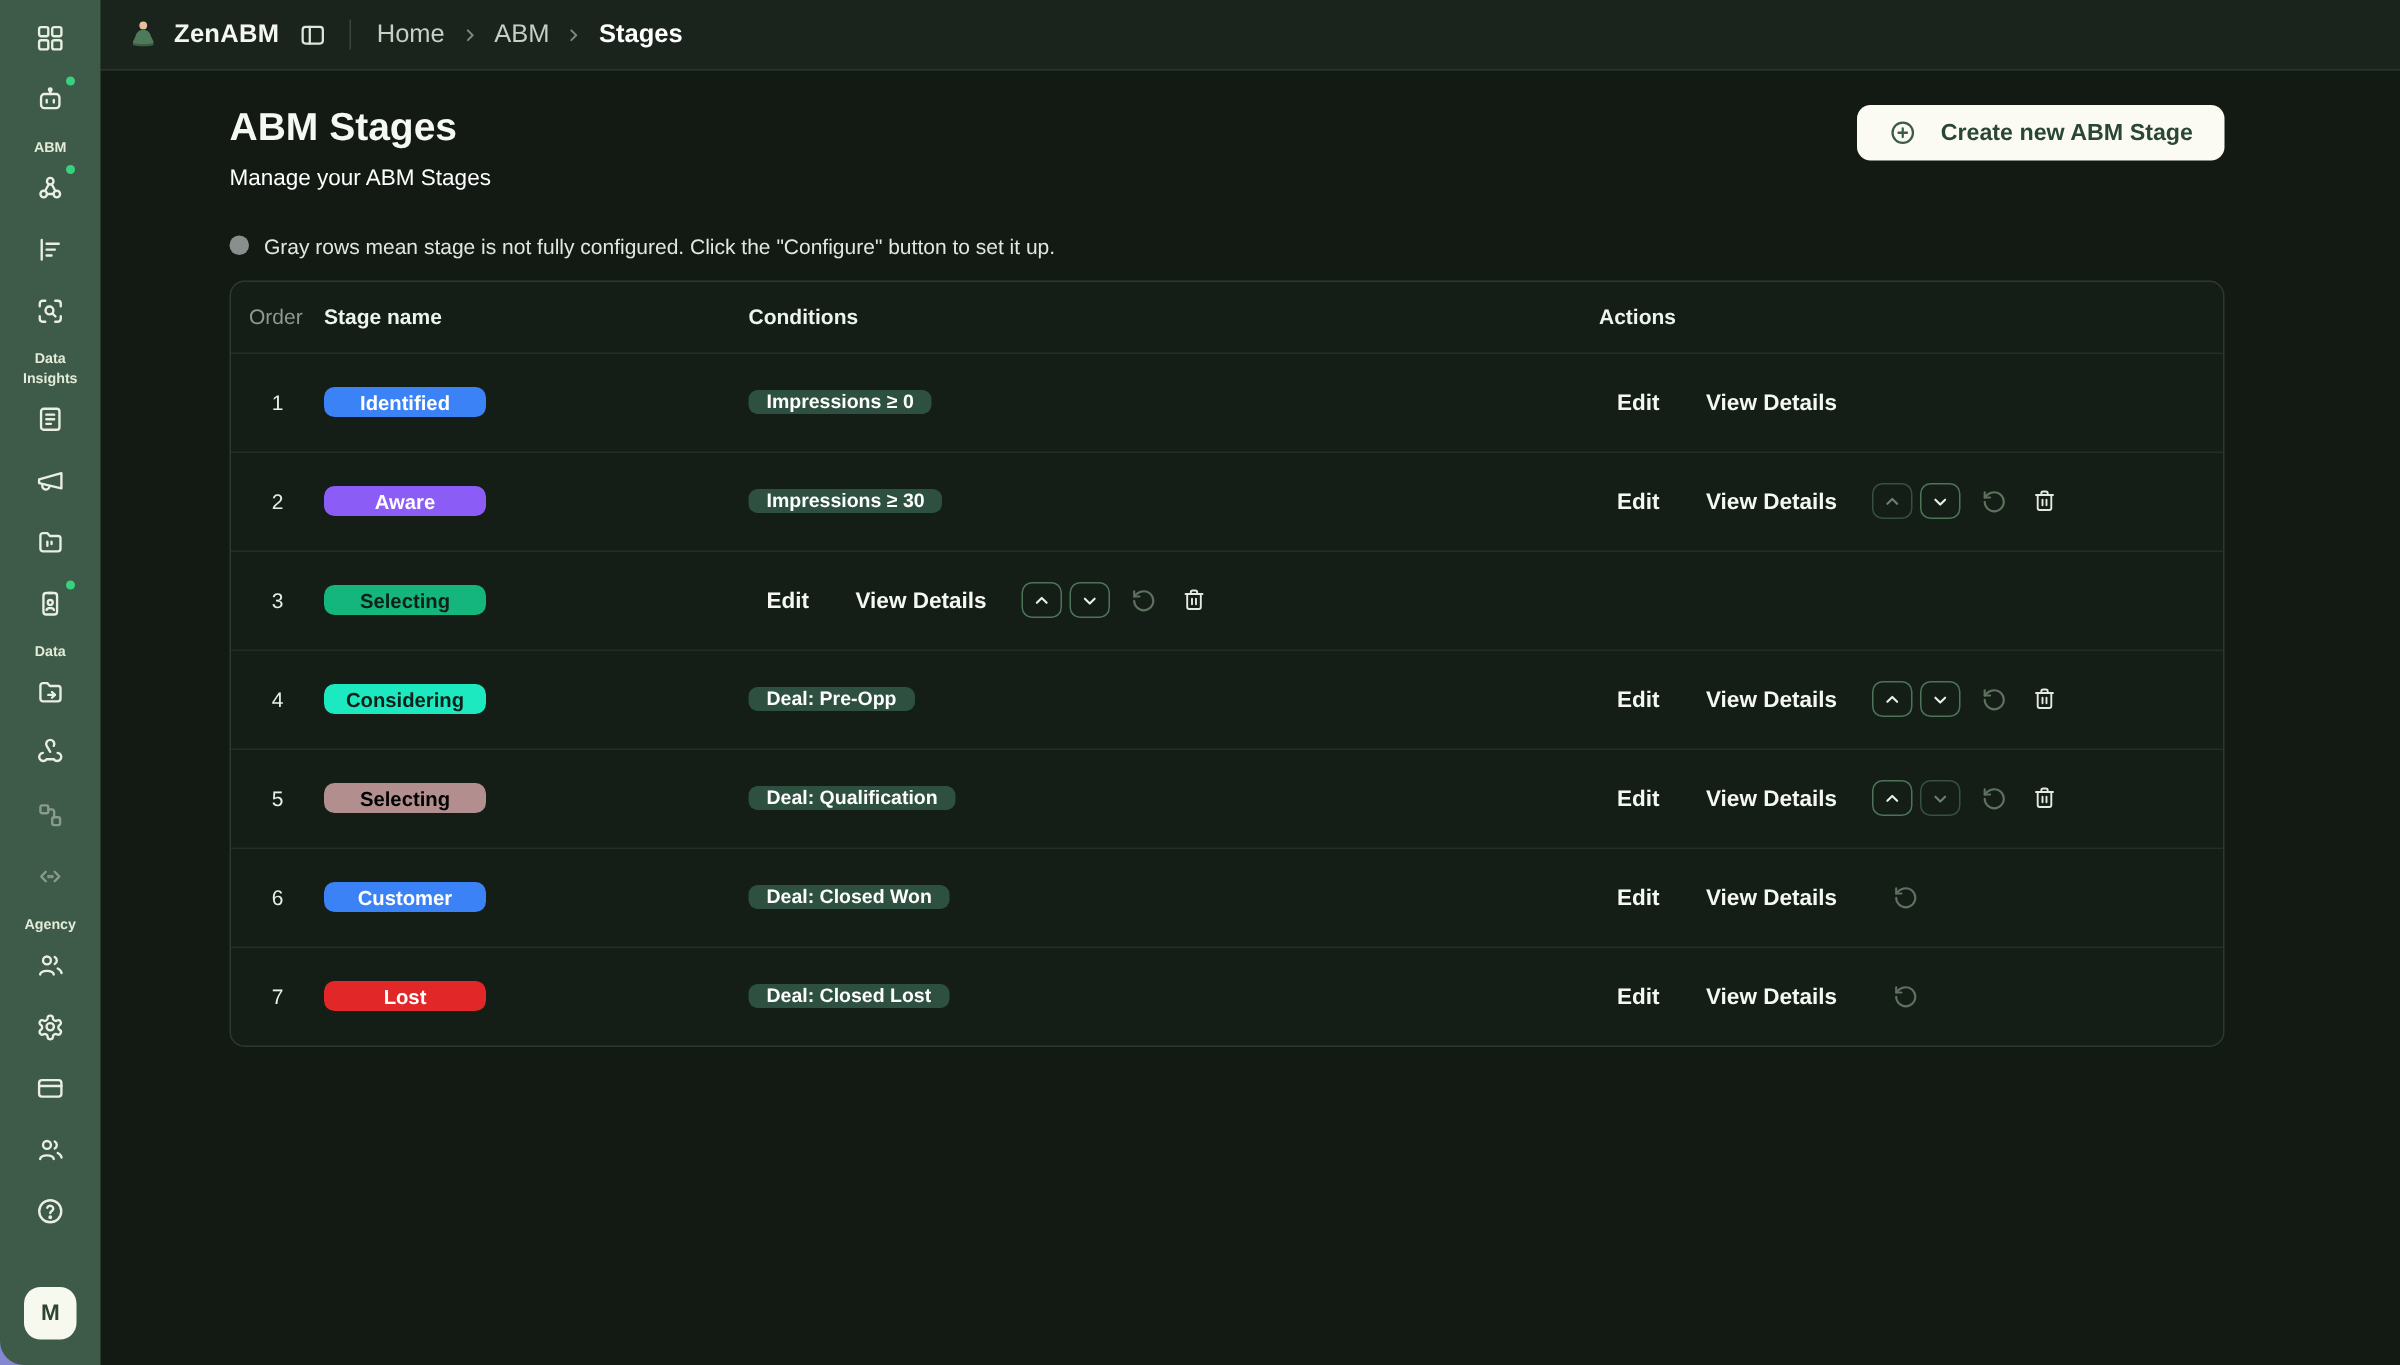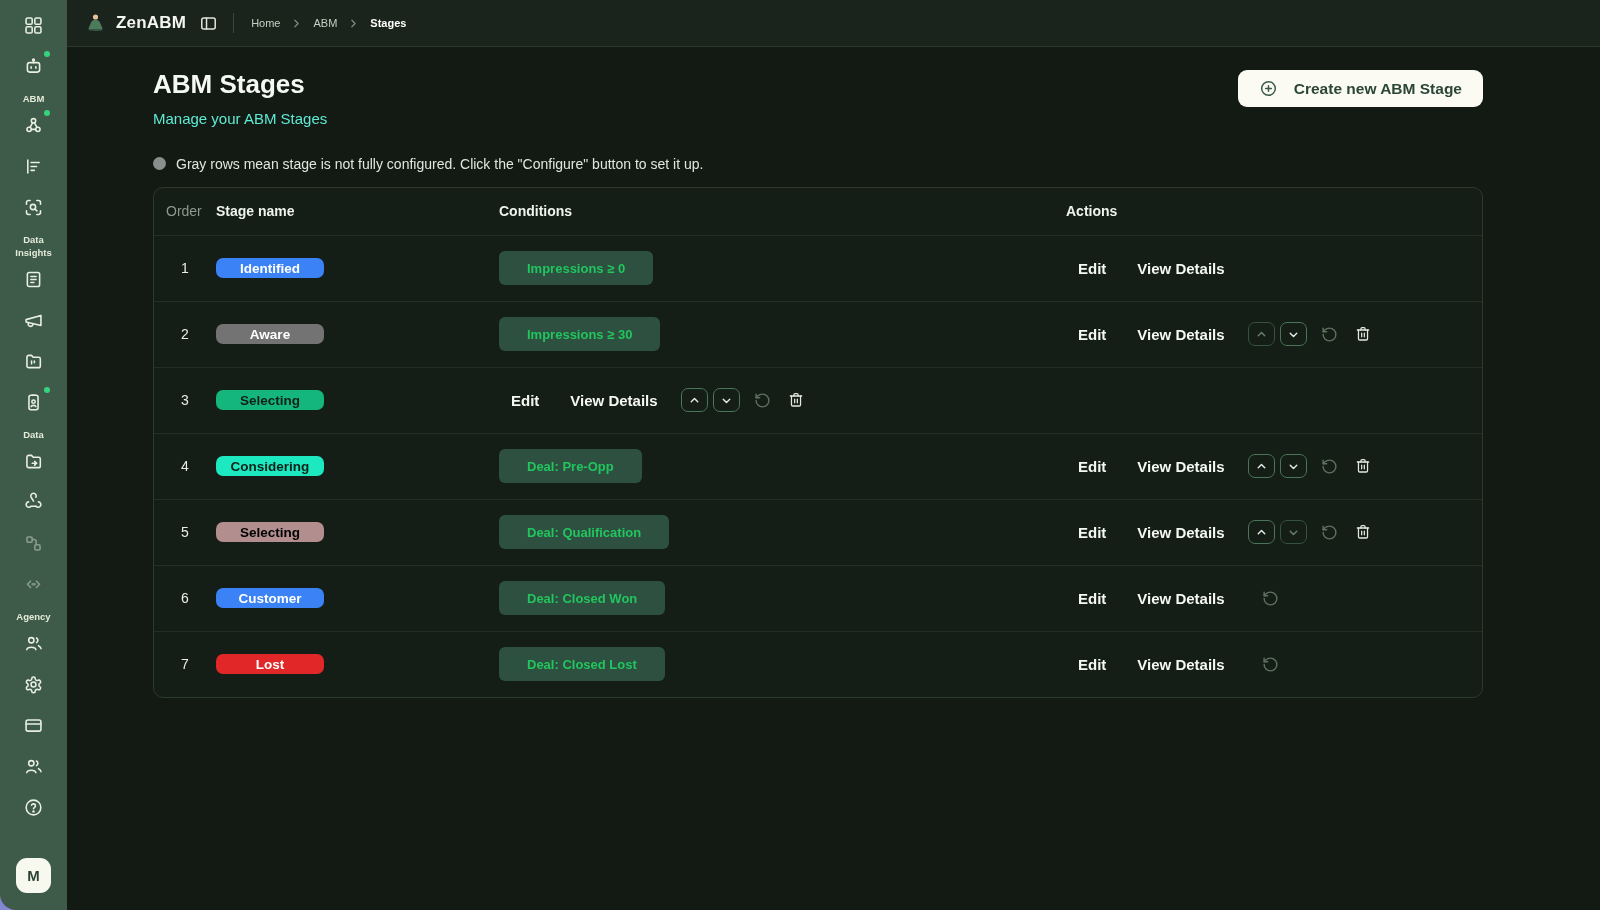--- a/index.html
+++ b/index.html
@@ -25,50 +25,50 @@
                background:#f7f8ee; color:#2c4434; font-size:15px; font-weight:700;
                display:flex; align-items:center; justify-content:center; cursor:pointer; }
 
   
   .topbar { position:absolute; left:67px; right:0; top:0; height:47px; background:#1a231c;
             border-bottom:1px solid #2b3729; display:flex; align-items:center; padding-left:17px; }
   .logo { width:23px; height:23px; margin-right:9px; flex:none; }
   .brand { font-size:17px; font-weight:800; color:#f4f7f1; letter-spacing:.2px; margin-right:13px; }
   .panel-icon { width:19px; height:19px; color:#dfe7dc; cursor:pointer; display:flex; }
   .tb-divider { width:1px; height:20px; background:#3b473b; margin:0 17px 0 15px; }
-  .crumb { font-size:11px; color:#c5d0c4; cursor:pointer; }
+  .crumb { font-size:17px; color:#c5d0c4; cursor:pointer; }
   .crumb.current { color:#ffffff; font-weight:700; cursor:default; }
   .crumb-sep { width:13px; height:13px; color:#7c8a7c; margin:0 10px; flex:none; }
 
   
   .main { position:absolute; left:67px; right:0; top:48px; bottom:0; padding:22px 117px 0 86px; }
   .page-head { display:flex; justify-content:space-between; align-items:flex-start; }
   h1 { font-size:26px; font-weight:800; color:#f6f8f3; line-height:1.1; }
-  .subtitle { margin-top:11px; font-size:15px; color:#5eead4; }
+  .subtitle { margin-top:11px; font-size:15px; color:#ffffff; }
   .create-btn { display:flex; align-items:center; gap:16px; height:37px; padding:0 21px; border:none;
                 border-radius:9px; background:#fbfbf3; color:#2b4635; font-size:15.5px; font-weight:600;
                 cursor:pointer; font-family:inherit; }
   .create-btn svg { width:19px; height:19px; color:#3c5c48; flex:none; }
 
   .note { margin-top:29px; display:flex; align-items:center; gap:10px; }
   .note-dot { width:13px; height:13px; border-radius:50%; background:#888f8c; flex:none; }
   .note-text { font-size:14px; color:#e1e7df; }
 
   
   .table { margin-top:15px; border:1px solid #2c3a2d; border-radius:10px; background:#141d16; overflow:hidden; }
   .thead, .trow { display:grid; grid-template-columns:62px 283px 567px 1fr; align-items:center; }
   .thead { height:47px; font-size:14px; }
   .th { color:#eff3ed; font-weight:600; }
   .th.order { color:#8e988e; font-weight:500; padding-left:12px; }
   .trow { height:66px; border-top:1px solid #232f24; }
   .order-num { text-align:center; font-size:14px; color:#e9eee7; }
   .stage-badge { width:108px; height:20px; border-radius:7px; display:flex; align-items:center;
                  justify-content:center; font-size:13.5px; font-weight:700; }
-  .cond-badge { display:inline-flex; align-items:center; height:34px; padding:0 28px; border-radius:6px;
-                background:#2d5040; color:#22c55e; font-size:13px; font-weight:600; width:max-content; }
+  .cond-badge { display:inline-flex; align-items:center; height:16px; padding:0 12px; border-radius:6px;
+                background:#2d5040; color:#ffffff; font-size:13px; font-weight:600; width:max-content; }
   .actions { display:flex; align-items:center; padding-left:12px; }
   .link { font-size:15px; font-weight:700; color:#f4f7f2; cursor:pointer; }
   .link.edit { margin-right:31px; }
   .link.view { margin-right:23px; }
   .controls { display:flex; align-items:center; }
   .move-btn { width:27px; height:24px; border-radius:7px; border:1px solid #4b7459; background:transparent;
               display:flex; align-items:center; justify-content:center; color:#e9efe8; cursor:pointer; padding:0; }
   .move-btn.disabled { border-color:#35523f; color:#6b806f; cursor:default; }
   .move-btn + .move-btn { margin-left:5px; }
   .move-btn svg { width:13px; height:13px; }
@@ -330,21 +330,21 @@
     <div class="actions">
       <span class="link edit">Edit</span>
       <span class="link view">View Details</span>
       <span class="controls"></span>
     </div>
   </div>
 
   <div class="trow">
     <div class="order-num">2</div>
     <div>
-            <span class="stage-badge" style="background: #737373; color: rgb(255, 255, 255);">Aware</span>
+            <span class="stage-badge" style="background: #8b5cf6; color: rgb(255, 255, 255);">Aware</span>
           </div>
     <div><span class="cond-badge">Impressions ≥ 30</span></div>
     <div class="actions">
       <span class="link edit">Edit</span>
       <span class="link view">View Details</span>
       <span class="controls">
               <button class="move-btn disabled">
                 <svg viewBox="0 0 24 24" fill="none" stroke="currentColor" stroke-width="2.6" stroke-linecap="round" stroke-linejoin="round">
                   <path d="m6 14.5 6-6 6 6"></path>
                 </svg>

